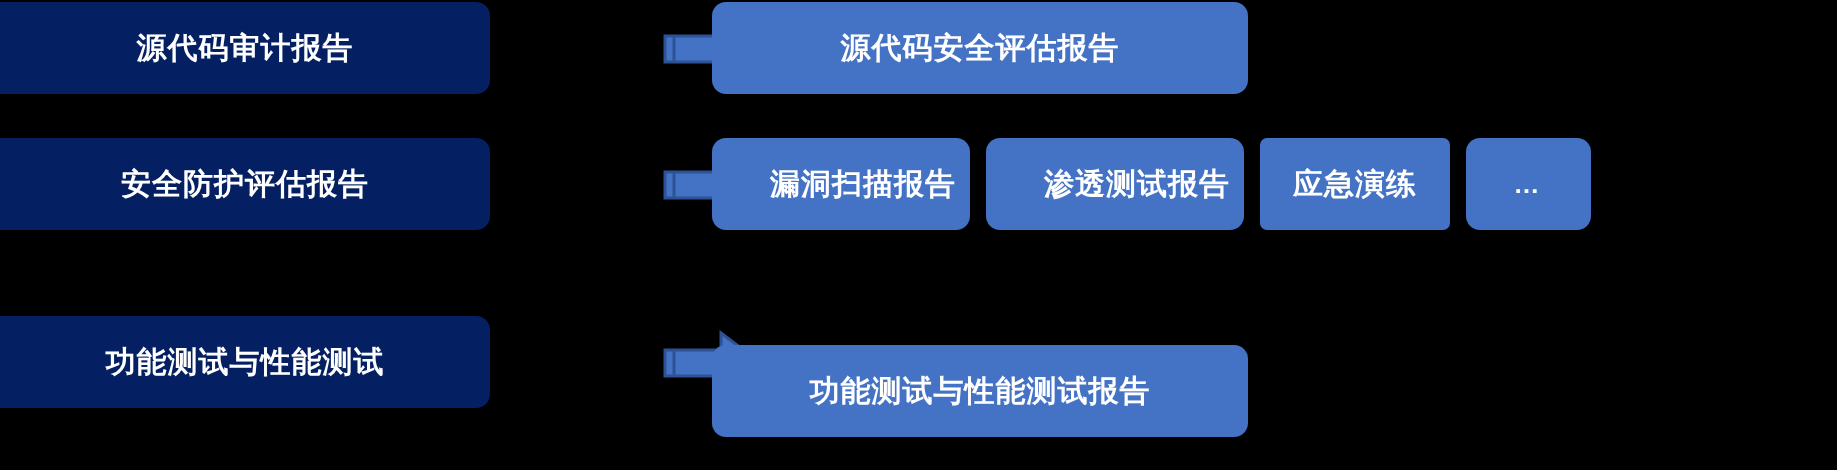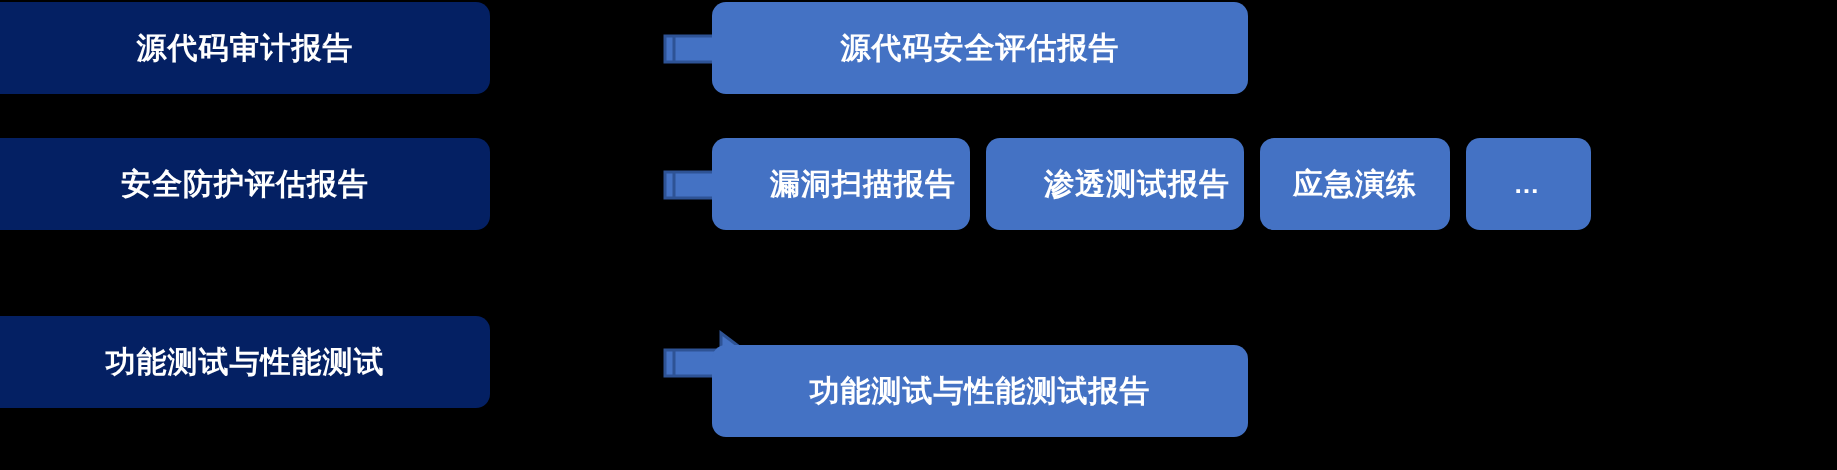--- a/index.html
+++ b/index.html
@@ -97,21 +97,21 @@
     white-space: nowrap;
   }
   .out-label.ellipsis {
     font-size: 26px;
     letter-spacing: 4px;
   }
 
   
   .w-wide   { width: 536px; }
   .w-med    { width: 258px; justify-content: flex-end; }
-  .w-small  { width: 190px; }
+  .w-small  { width: 190px; border-radius: 7px; }
   .w-tiny   { width: 125px; }
   .w-full   { width: 536px; margin-top: 29px; }
 </style>
 </head>
 <body>
 
 <div id="diagram">
 
   <div class="row row-0">
     <div class="src-box">

